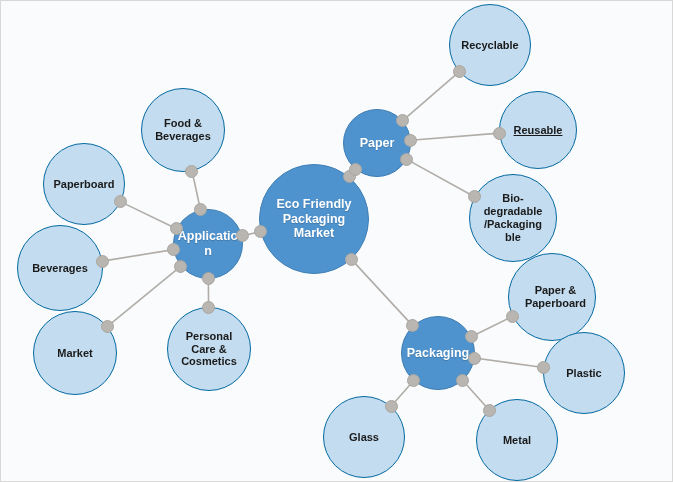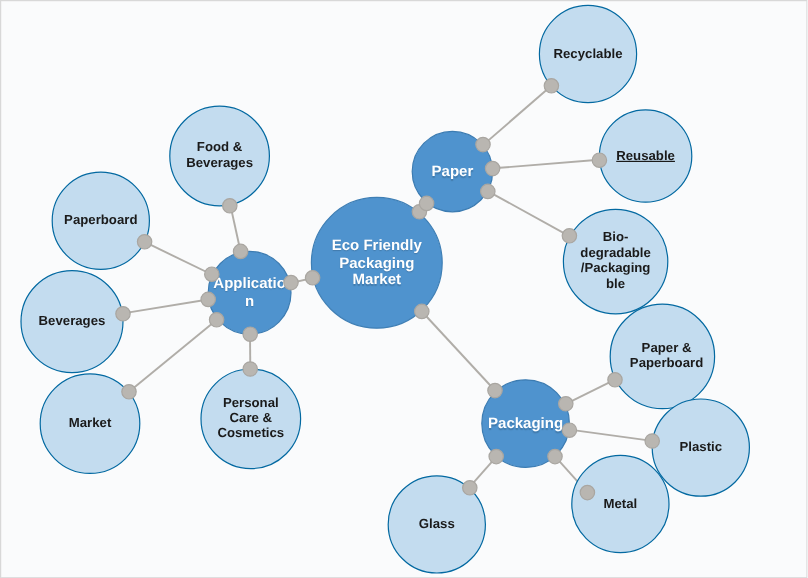--- a/index.html
+++ b/index.html
@@ -145,21 +145,21 @@
 /Packaging
 ble</span>
       </div>
       <div class="node leaf" style="left: 507px; top: 252px; width: 88px; height: 88px; background: rgb(195, 220, 239); justify-content: flex-end;">
         <span class="label">Paper &amp;
 Paperboard</span>
       </div>
       <div class="node leaf" style="left: 542px; top: 331px; width: 82px; height: 82px; background: rgb(195, 220, 239);">
         <span class="label">Plastic</span>
       </div>
-      <div class="node leaf" style="left: 475px; top: 378px; width: 82px; height: 82px; background: rgb(195, 220, 239); justify-content: center;">
+      <div class="node leaf" style="left: 475px; top: 398px; width: 82px; height: 82px; background: rgb(195, 220, 239); justify-content: center;">
         <span class="label">Metal</span>
       </div>
       <div class="node leaf" style="left: 322px; top: 395px; width: 82px; height: 82px; background: rgb(195, 220, 239);">
         <span class="label">Glass</span>
       </div>
       <div class="node leaf" style="left: 140px; top: 87px; width: 84px; height: 84px; background: rgb(195, 220, 239);">
         <span class="label">Food &amp;
 Beverages</span>
       </div>
       <div class="node leaf" style="left: 42px; top: 142px; width: 82px; height: 82px; background: rgb(195, 220, 239);">

